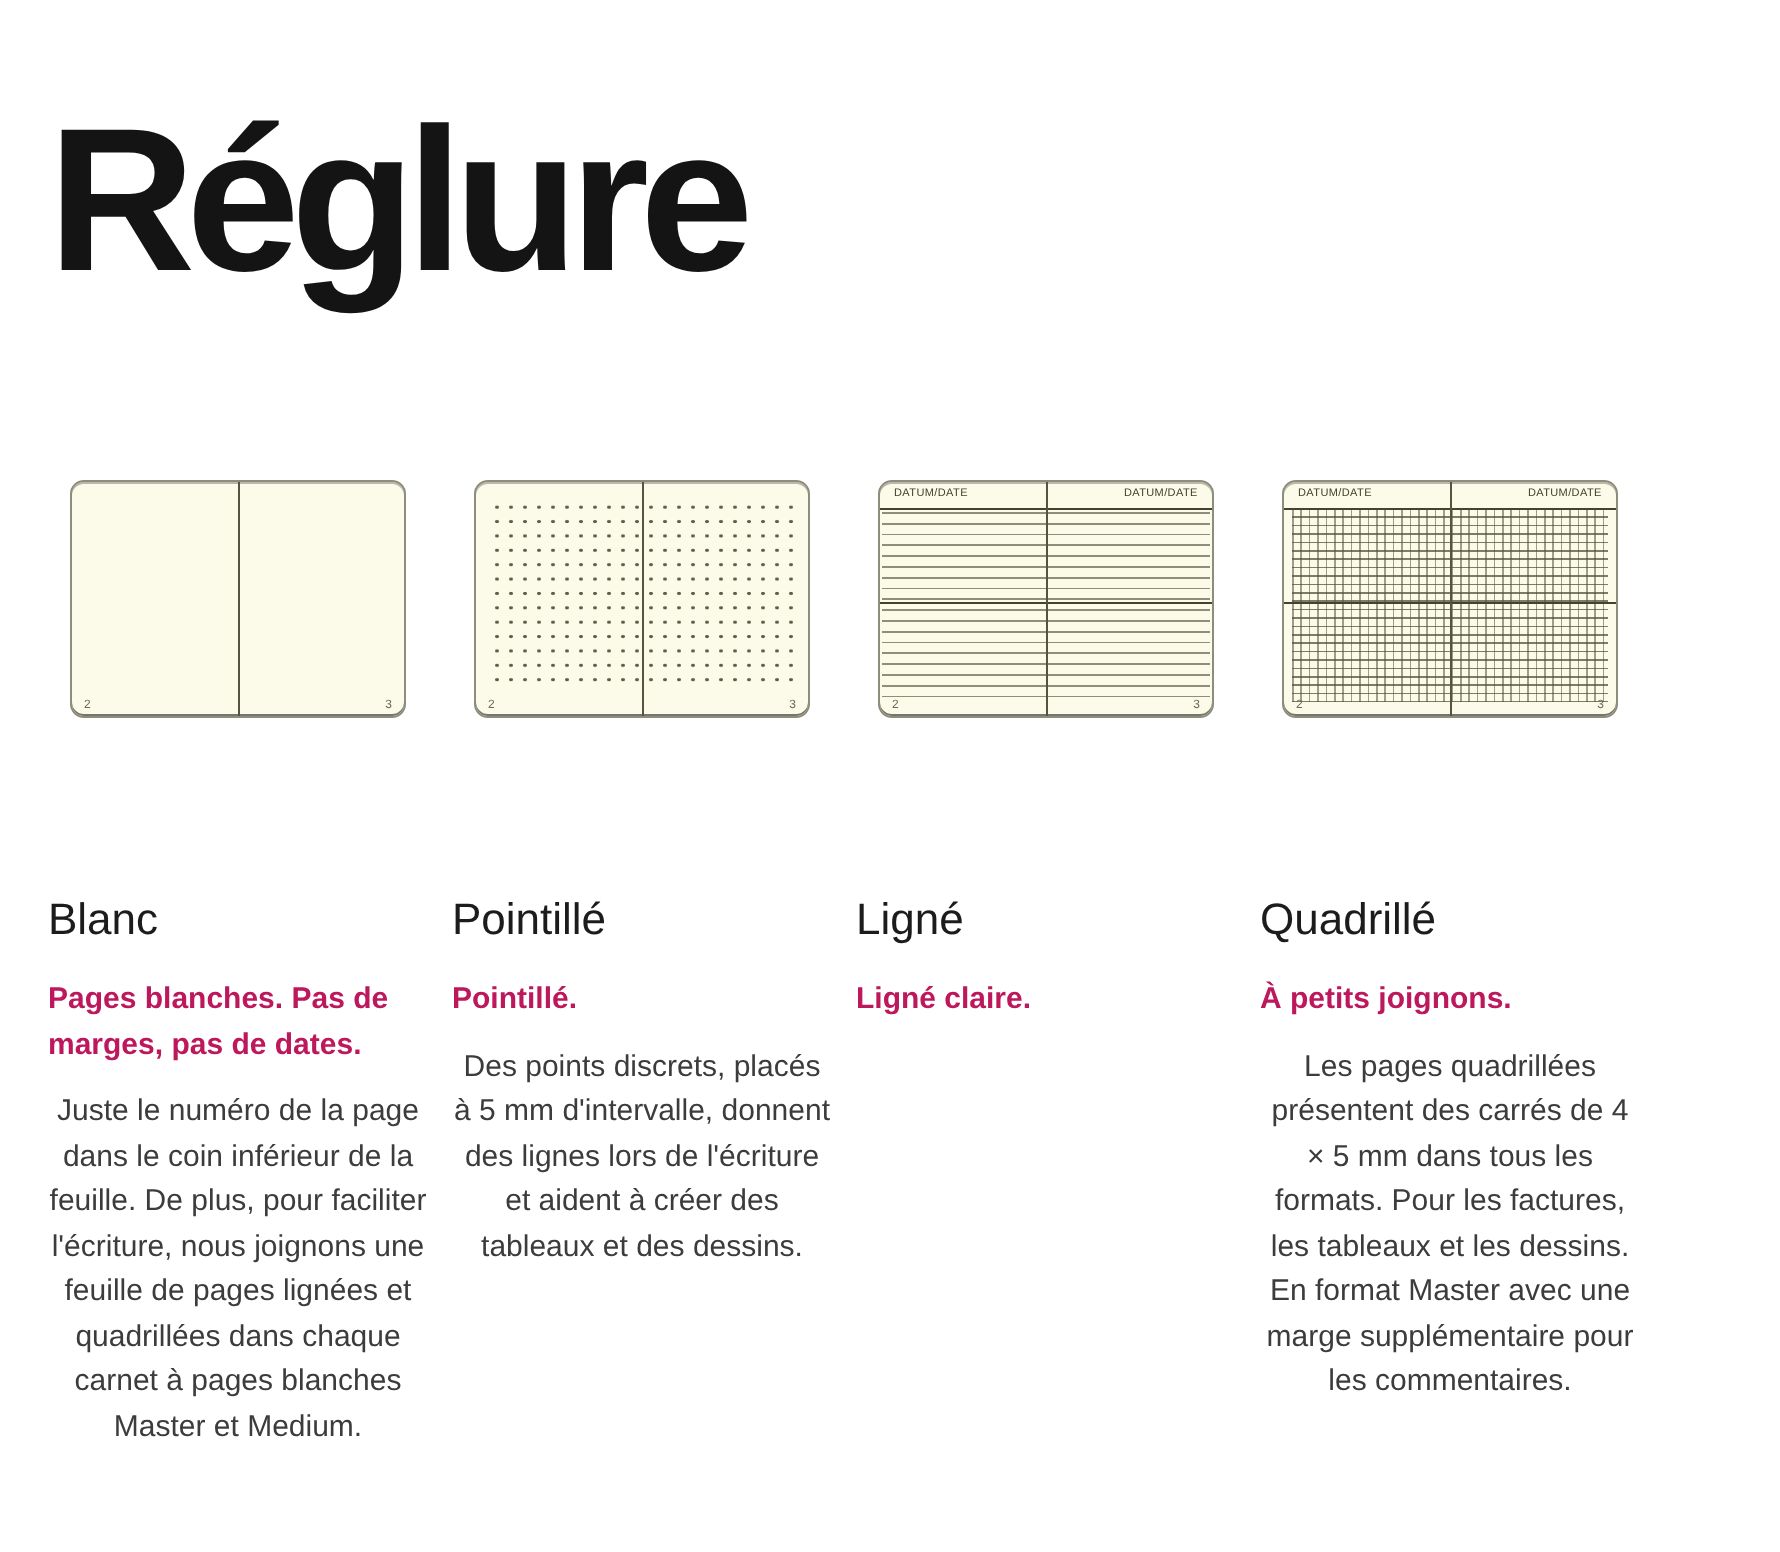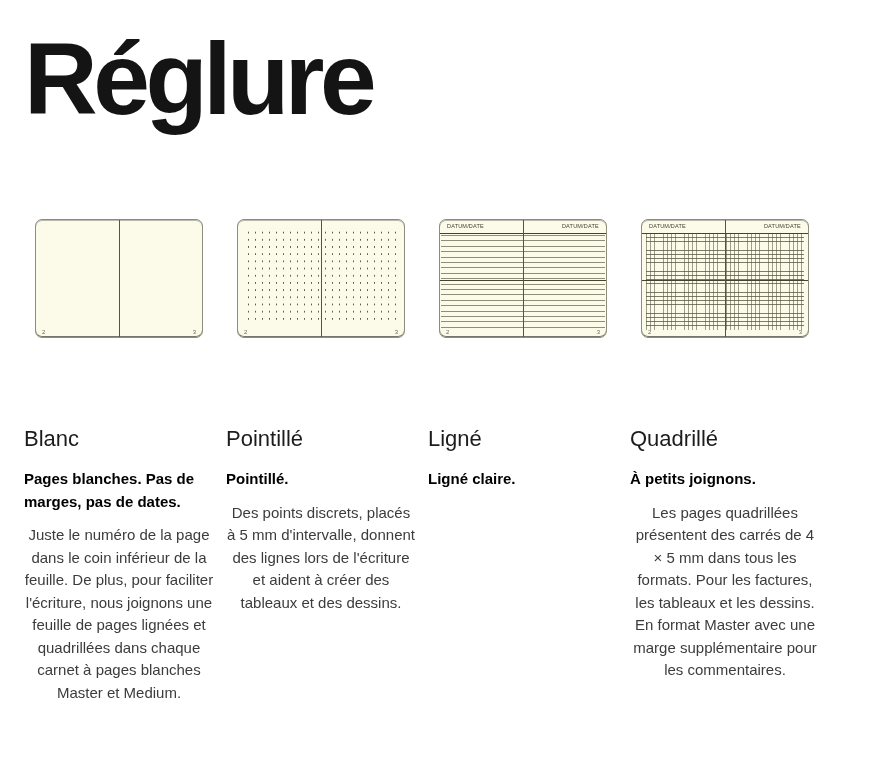--- a/index.html
+++ b/index.html
@@ -5,21 +5,21 @@
   * { box-sizing: border-box; }
   html, body { margin: 0; padding: 0; }
   body {
     width: 890px;
     height: 776px;
     background: #ffffff;
     font-family: "Liberation Sans", sans-serif;
     color: #3c3c3c;
     overflow: hidden;
   }
-  .page { padding-left: 24px; padding-right: 8px; }
+  .page { padding-left: 24px; padding-right: 8px; margin-top: 21px; }
 
   h1.title {
     margin: 0;
     padding-top: 26px;
     font-size: 102px;
     line-height: 1.05;
     font-weight: 700;
     letter-spacing: -4.5px;
     color: #141414;
   }
@@ -93,21 +93,21 @@
     font-size: 22px;
     line-height: 26px;
     font-weight: 400;
     color: #1c1c1c;
   }
   .col p.sub {
     margin: 0 0 11px 0;
     font-size: 15px;
     line-height: 22.5px;
     font-weight: 700;
-    color: #000000;
+    color: #be185d;
   }
   .col p.body {
     margin: 0;
     font-size: 15px;
     line-height: 22.5px;
     font-weight: 400;
     color: #3c3c3c;
     text-align: center;
   }
 </style>

